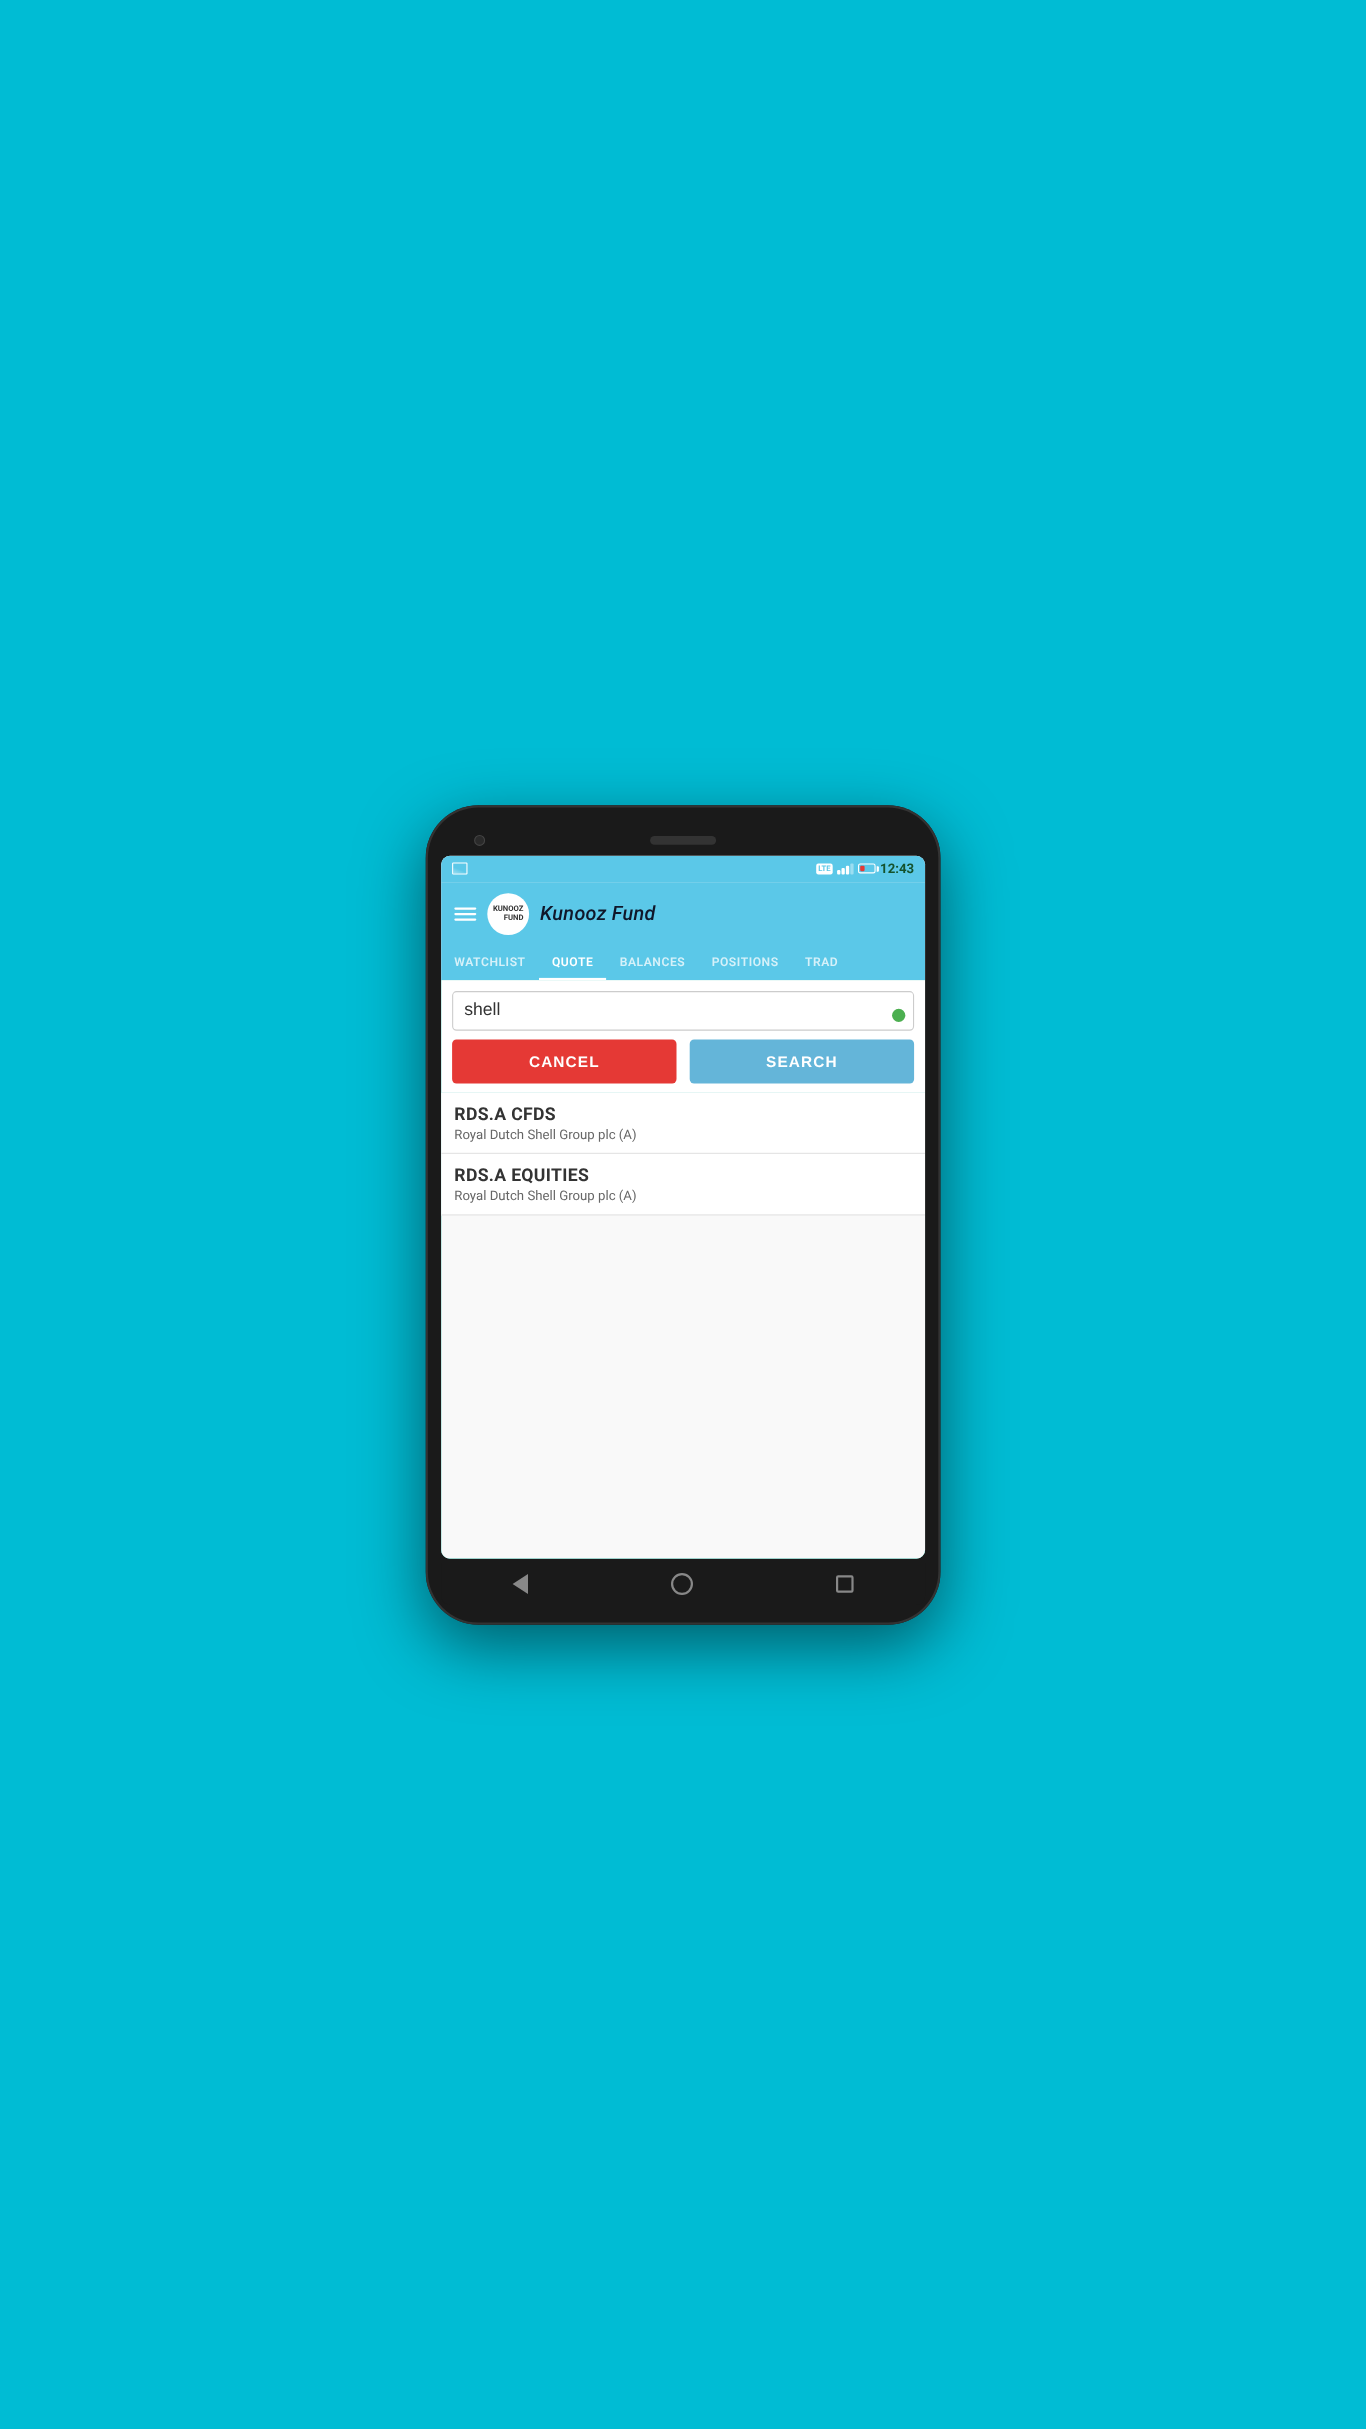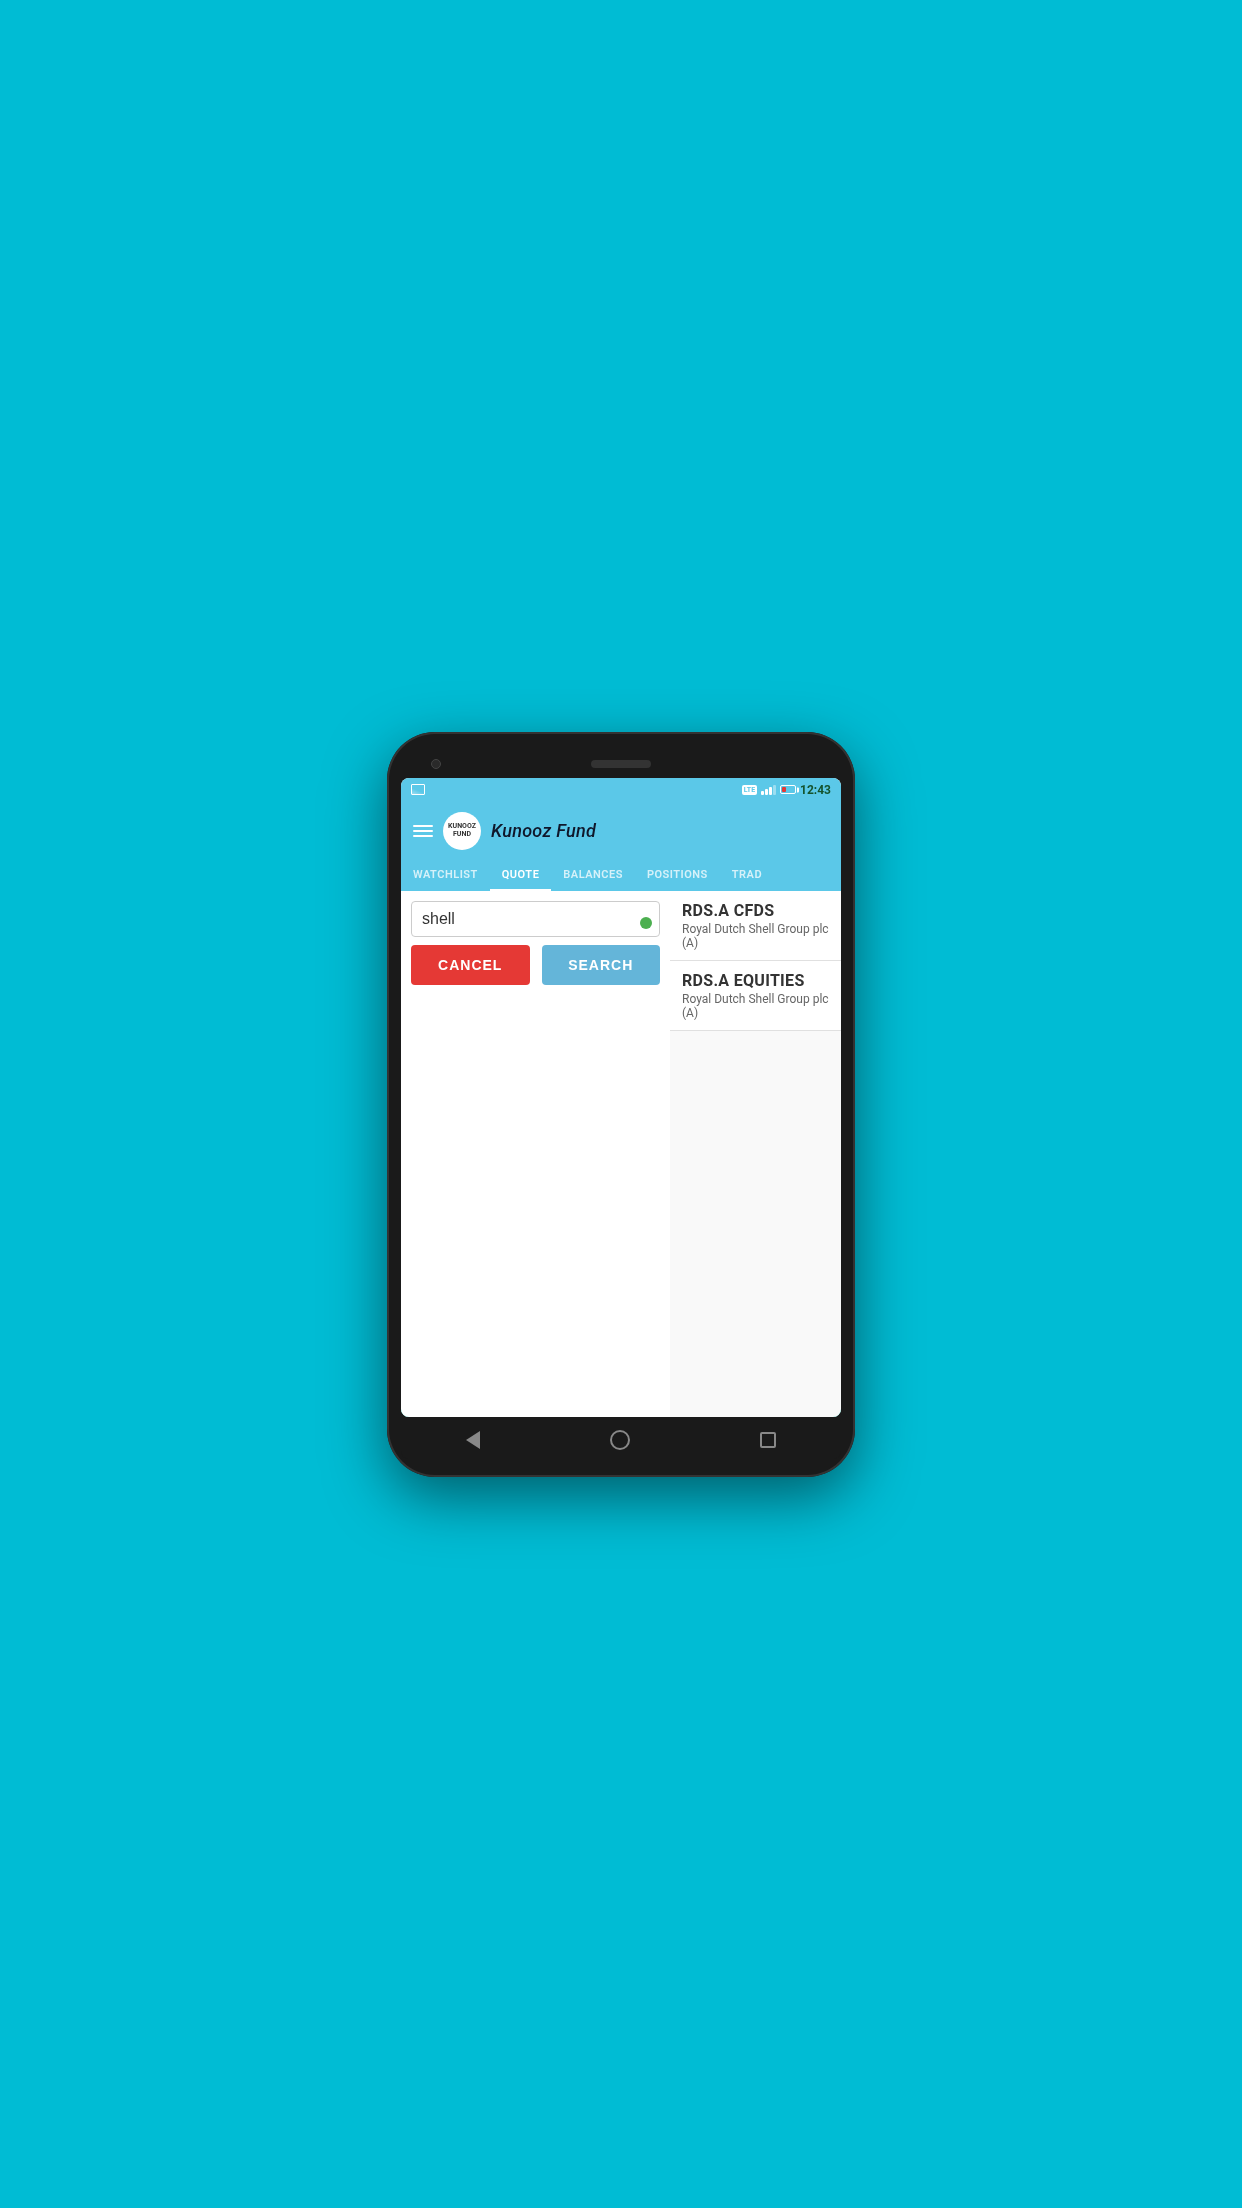--- a/index.html
+++ b/index.html
@@ -177,21 +177,21 @@
       display: flex;
       align-items: center;
       justify-content: center;
       flex-shrink: 0;
     }
 
     .logo-text {
       font-size: 7px;
       font-weight: bold;
       color: #333;
-      text-align: center;
+      text-align: right;
       line-height: 1.1;
     }
 
     .app-title {
       color: #0f172a;
       font-size: 18px;
       font-weight: 500;
       letter-spacing: 0.3px;
       font-style: italic;
     }
@@ -219,20 +219,21 @@
     .nav-tab.active {
       color: white;
       border-bottom: 2px solid white;
     }
 
     
     .main-content {
       flex: 1;
       background: #14b8a6;
       display: flex;
+      flex-direction: column;
       overflow: hidden;
     }
 
     
     .search-area {
       padding: 10px 10px 8px;
       background: white;
     }
 
     .search-input-container {

